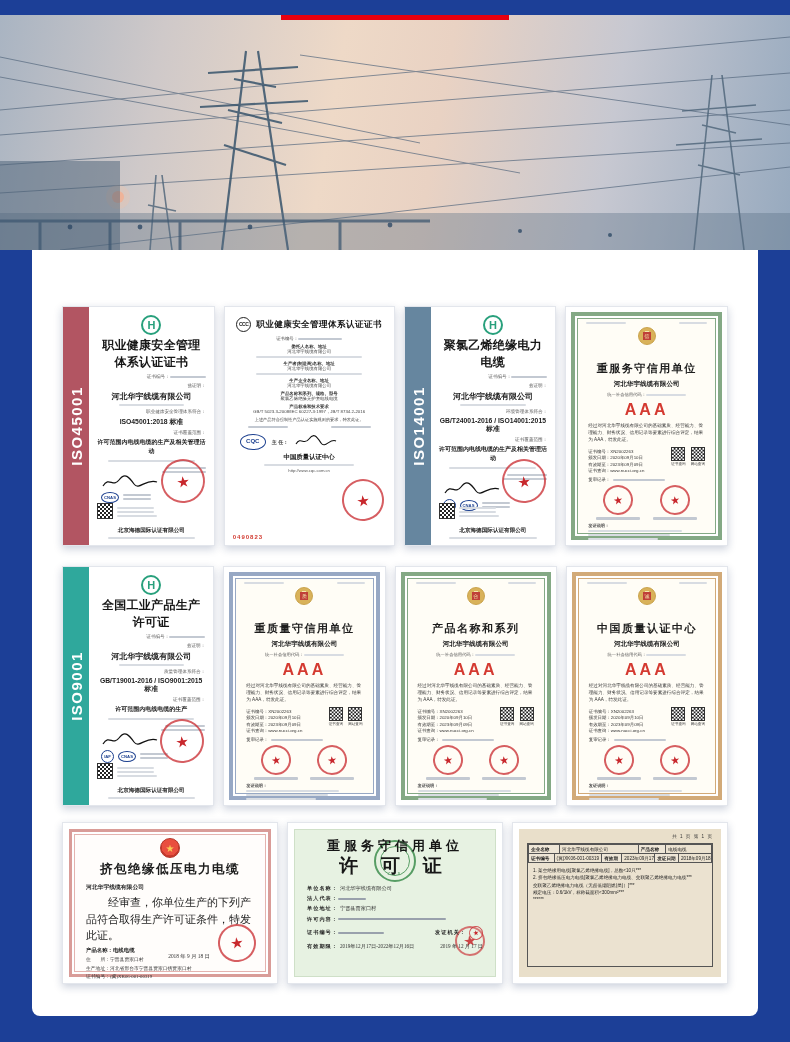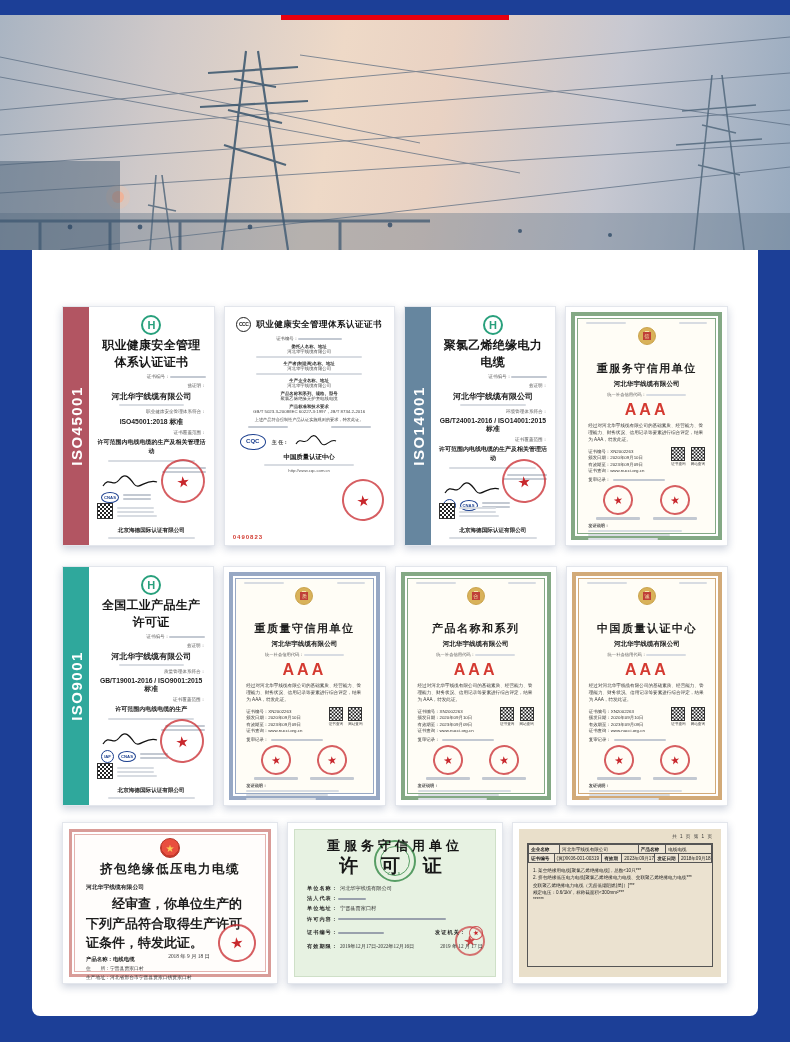--- a/index.html
+++ b/index.html
@@ -107,21 +107,21 @@
   .ring-cap{width:44px;height:2.5px;background:#c3c9d2;margin:2px auto 0;border-radius:1px}
   .notes{text-align:left;padding:0 4px;margin-top:3px}
   .notes-label{font-size:4.2px;font-weight:700;color:#444}
   .notes .bar{margin-top:2px}
   
   .license{padding:6px}
   .license-frame{height:100%;border:3px solid #d99c98;box-shadow:inset 0 0 0 2px #fff, inset 0 0 0 3px #e4b3af;padding:6px 14px;position:relative;background:#fffdfb;font-family:"Liberation Serif",serif}
   .emblem{width:20px;height:20px;margin:0 auto;border-radius:50%;background:radial-gradient(circle at 50% 45%,#e94f3f 0 62%,#c53a2d 63% 100%);display:flex;align-items:center;justify-content:center;color:#f7cd55;font-size:10px;border:1px solid #b53427}
   .license-title{font-size:12.5px;font-weight:800;letter-spacing:1.5px;text-align:center;color:#1d1d1d;margin-top:3px}
   .license-company{font-size:5.8px;font-weight:700;color:#222;margin-top:5px}
-  .license-body{font-size:13px;font-weight:700;color:#1d1d1d;line-height:1.5;margin-top:2px;text-indent:2em}
+  .license-body{font-size:11px;font-weight:400;color:#1d1d1d;line-height:1.5;margin-top:2px;text-indent:2em}
   .license-product{font-size:5.4px;font-weight:700;color:#222;margin-top:3px}
   .license-rows div{font-size:4.8px;color:#333;margin-top:2.5px}
   .license-date{position:absolute;right:58px;bottom:14px;font-size:5.4px;color:#333}
   .license-seal{position:absolute;right:12px;bottom:12px;width:38px;height:38px}
   .pollution{padding:6px}
   .pollution-inner{height:100%;background:#e7f2e2;border:1px solid #cfe0c8;padding:7px 12px;position:relative;font-family:"Liberation Serif",serif}
   .pol-title1{font-size:13px;font-weight:800;letter-spacing:4px;text-align:center;color:#161616;position:relative;z-index:2}
   .pol-title2{font-size:19px;font-weight:800;letter-spacing:9px;text-align:center;color:#161616;margin-top:-2px;position:relative;z-index:2}
   .pol-emblem{position:absolute;left:50%;top:10px;transform:translateX(-50%);width:42px;height:42px;border:2px solid #3f8f4f;border-radius:50%;opacity:.85;z-index:1}
   .pol-emblem::before{content:"";position:absolute;inset:4px;border:1px solid #3f8f4f;border-radius:50%}

